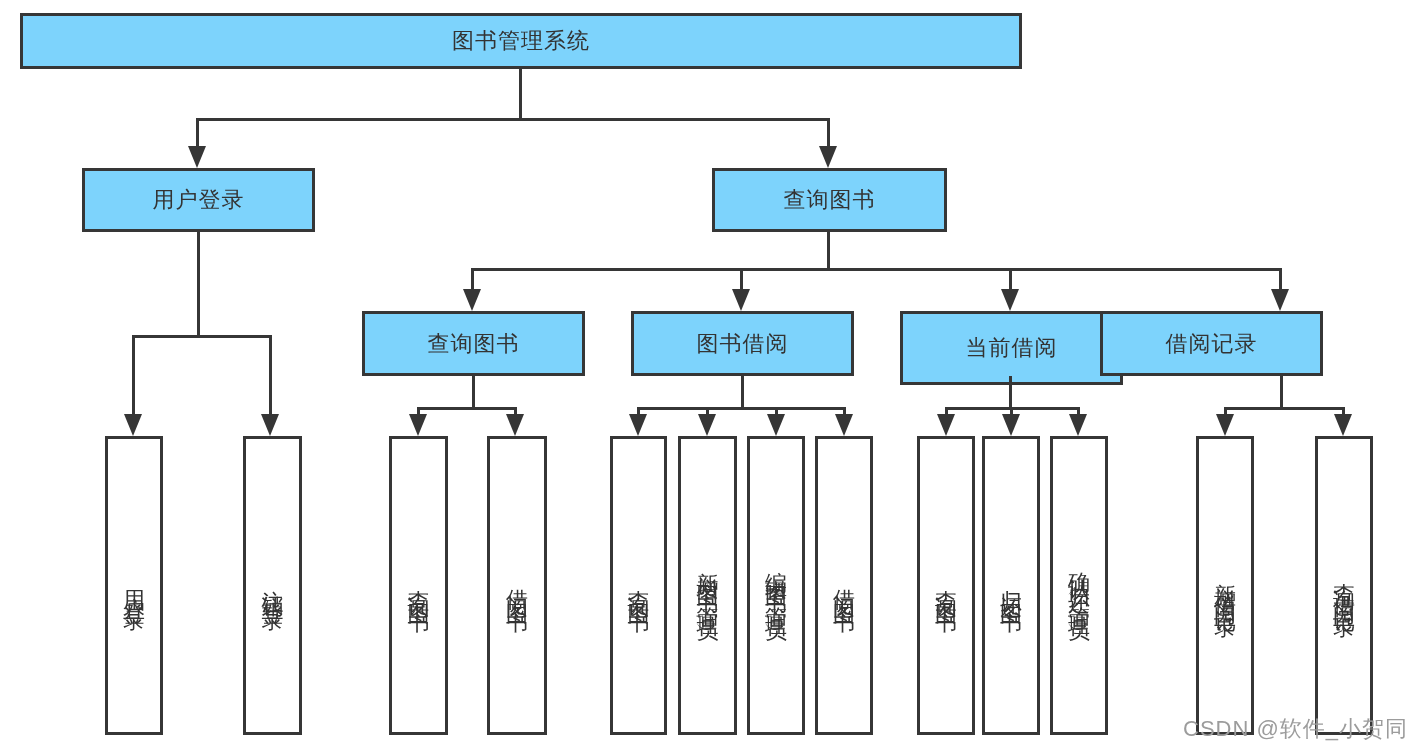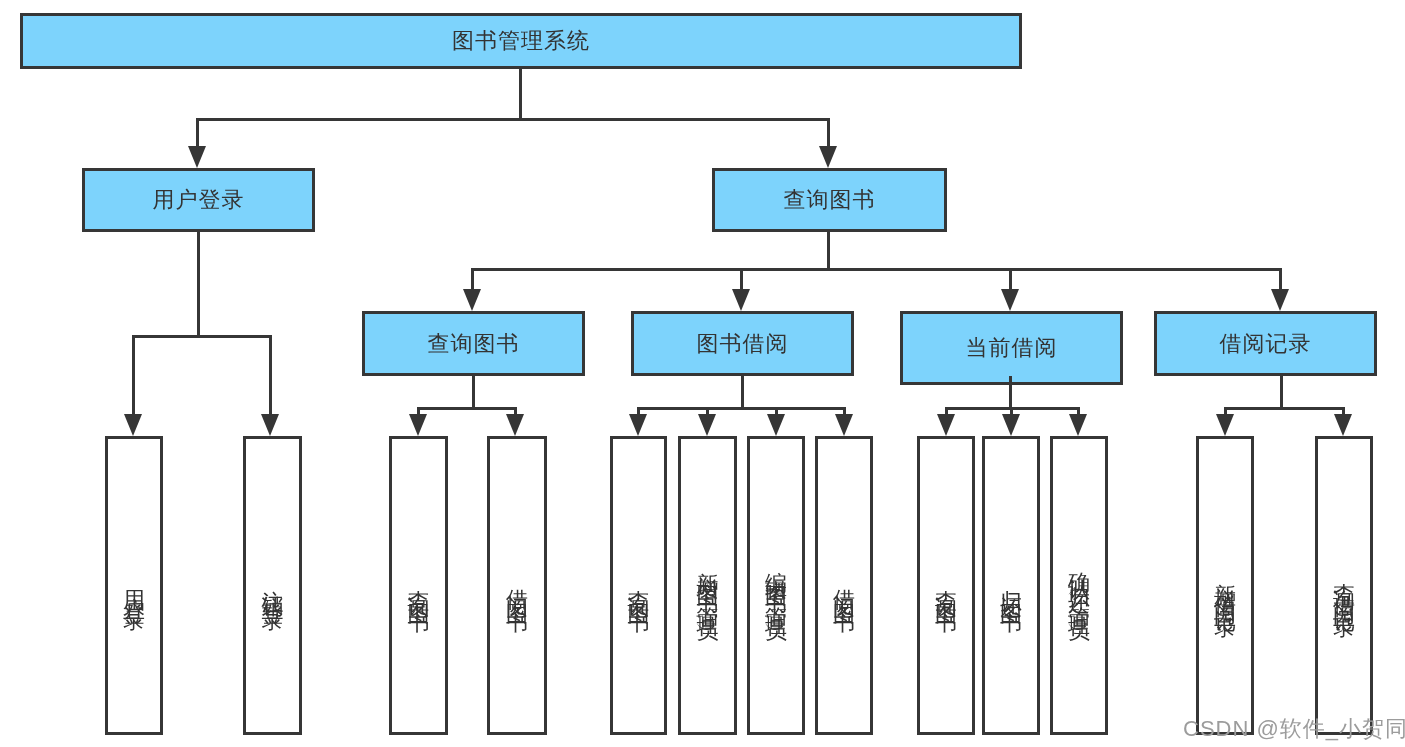--- a/index.html
+++ b/index.html
@@ -92,21 +92,21 @@
     <div class="arrow" style="left:732px;top:289px;"></div>
     <div class="vline" style="left:1009px;top:268px;height:23px;"></div>
     <div class="arrow" style="left:1001px;top:289px;"></div>
     <div class="vline" style="left:1279px;top:268px;height:23px;"></div>
     <div class="arrow" style="left:1271px;top:289px;"></div>
   </div>
 
   <div class="box" style="left:362px;top:311px;width:223px;height:65px;">查询图书</div>
   <div class="box" style="left:631px;top:311px;width:223px;height:65px;">图书借阅</div>
   <div class="box" style="left:900px;top:311px;width:223px;height:74px;">当前借阅</div>
-  <div class="box" style="left:1154px;top:311px;width:223px;height:65px;">借阅记录</div>
+  <div class="box" style="left:1100px;top:311px;width:223px;height:65px;">借阅记录</div>
 
   <div>
     <div class="vline" style="left:472px;top:376px;height:31px;"></div>
     <div class="hline" style="left:417px;top:407px;width:100px;"></div>
     <div class="vline" style="left:417px;top:407px;height:9px;"></div>
     <div class="arrow" style="left:409px;top:414px;"></div>
     <div class="vline" style="left:514px;top:407px;height:9px;"></div>
     <div class="arrow" style="left:506px;top:414px;"></div>
   </div>
 

